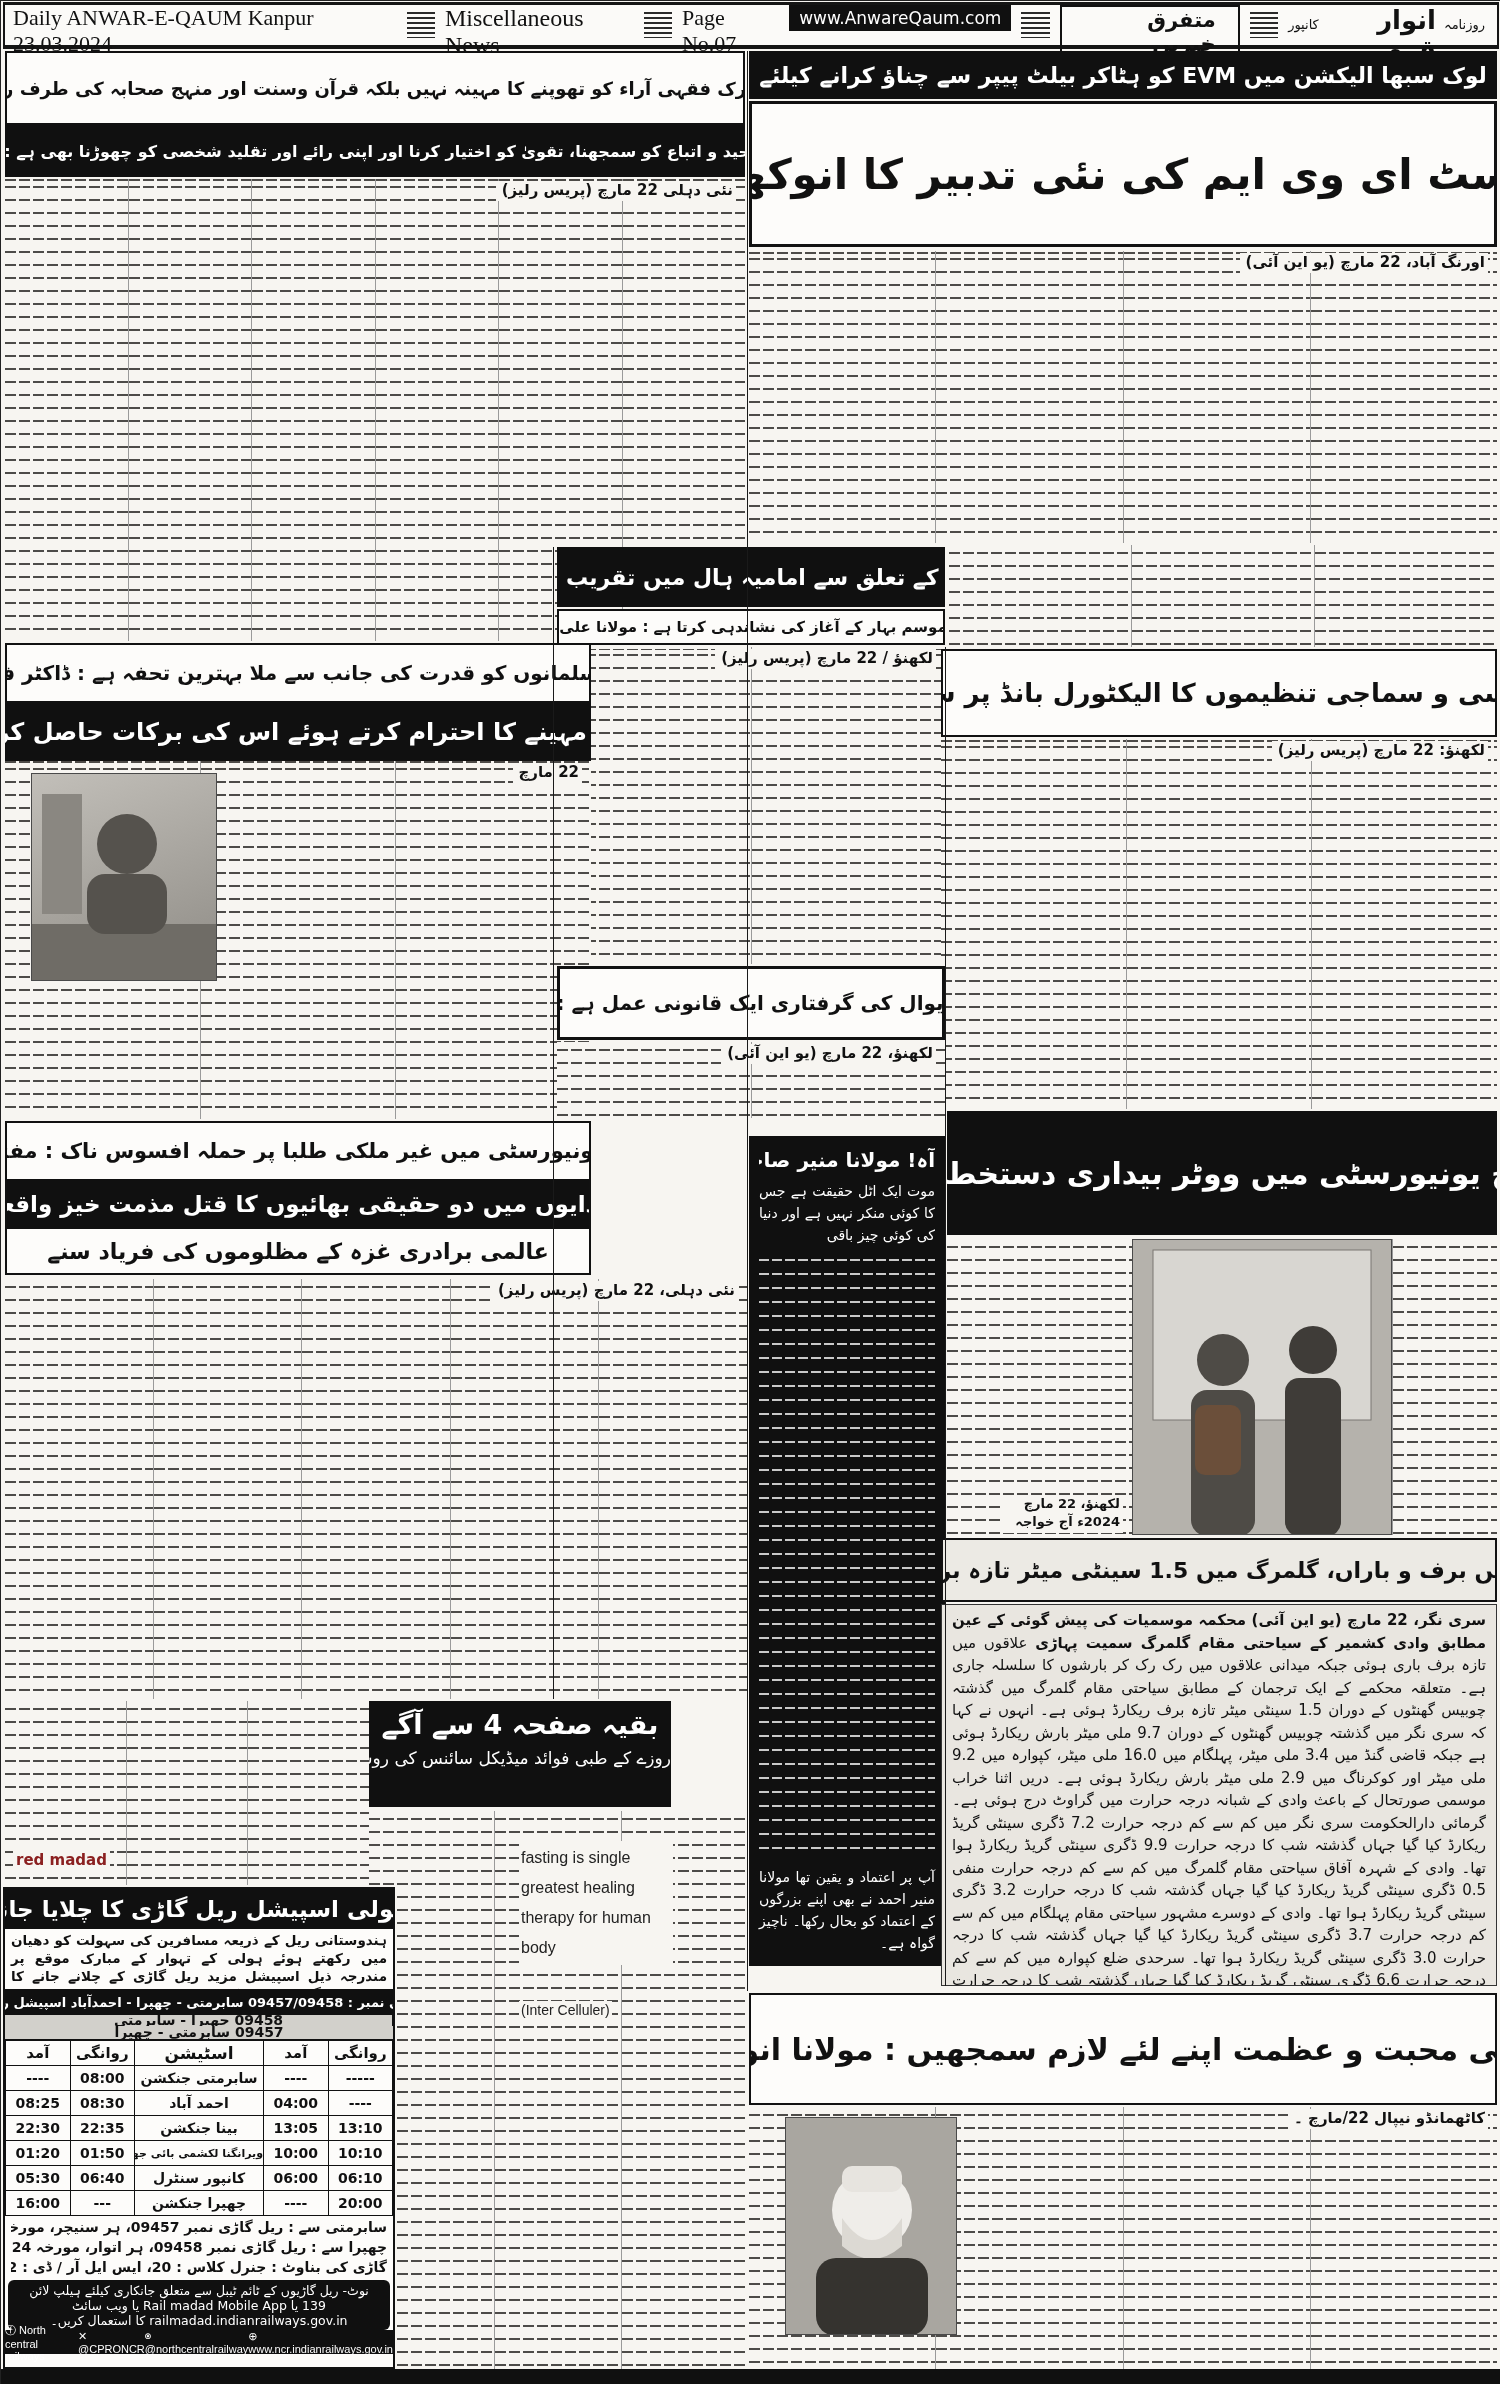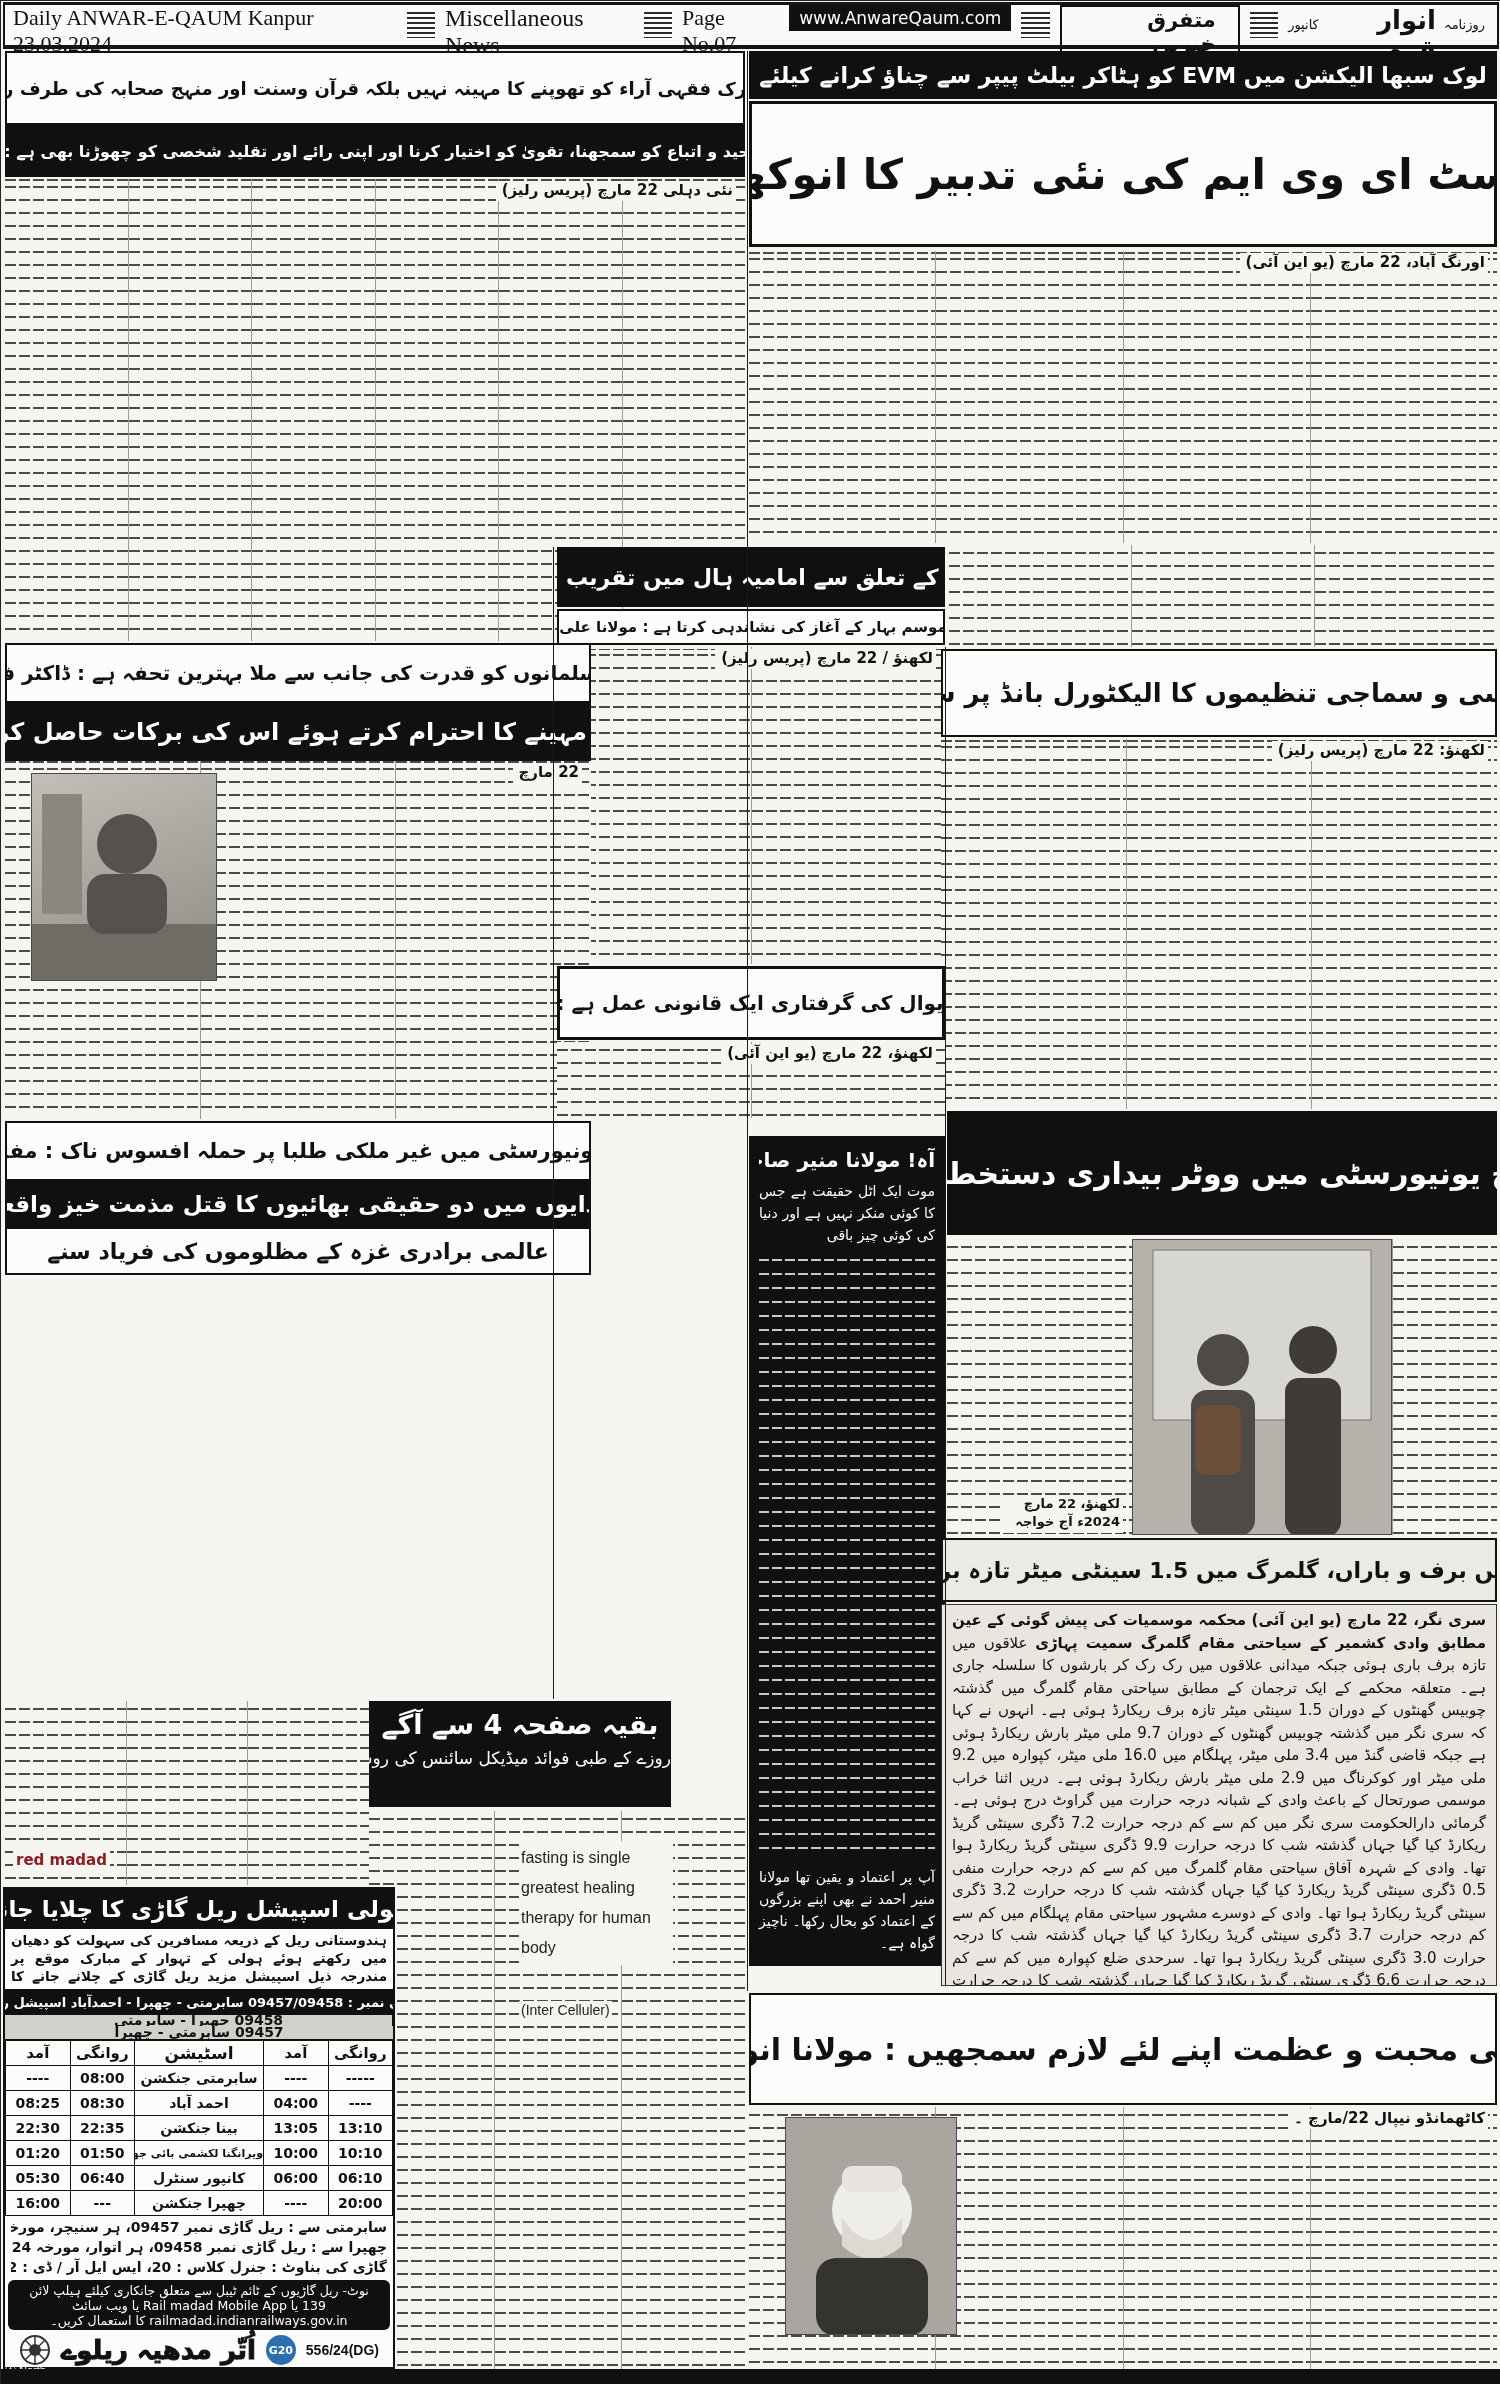--- a/index.html
+++ b/index.html
@@ -165,20 +165,30 @@
     <div class="center rtl nowrap" style="height:56px;font-weight:bold;font-size:21px;background:#fdfcfa;">
       <span>گجرات یونیورسٹی میں غیر ملکی طلبا پر حملہ افسوس ناک : مفتی مکرم</span>
     </div>
     <div class="center rtl nowrap blackbox" style="height:50px;font-weight:bold;font-size:23px;">
       <span>بدایوں میں دو حقیقی بھائیوں کا قتل مذمت خیز واقعہ</span>
     </div>
     <div class="center rtl nowrap" style="height:44px;font-weight:bold;font-size:22px;background:#fdfcfa;letter-spacing:2px;">
       <span>عالمی برادری غزہ کے مظلوموں کی فریاد سنے</span>
     </div>
   </div>
+  <div class="abs" style="left:4px;top:1278px;width:742px;height:420px;">
+    <div class="cols">
+        <div class="col"></div>
+        <div class="col"></div>
+        <div class="col"></div>
+        <div class="col"></div>
+        <div class="col"></div>
+      </div>
+    <div class="dateline">نئی دہلی، 22 مارچ (پریس رلیز)</div>
+  </div>
   <div class="abs" style="left:4px;top:1700px;width:364px;height:184px;">
     <div class="cols">
         <div class="col"></div>
         <div class="col"></div>
         <div class="col"></div>
       </div>
     <div class="ovl" style="left:8px;top:150px;font-size:15px;font-weight:bold;color:#8b2020;padding:0 3px;">red madad</div>
   </div>
 
   <div class="abs blackbox rtl" style="left:368px;top:1700px;width:302px;height:106px;text-align:center;">
@@ -266,30 +276,20 @@
         <td>16:00</td>
       </tr>
     </tbody>
       </table>
     <div class="rtl" style="height:62px;font-weight:bold;font-size:14px;line-height:20px;padding:1px 6px;overflow:hidden;">
       <div class="nowrap">سابرمتی سے : ریل گاڑی نمبر 09457، ہر سنیچر، مورخہ 23.03.2024</div>
       <div class="nowrap">چھپرا سے : ریل گاڑی نمبر 09458، ہر اتوار، مورخہ 24.03.2024</div>
       <div class="nowrap">گاڑی کی بناوٹ : جنرل کلاس : 20، ایس ایل آر / ڈی : 02</div>
     </div>
     <div class="blackbox rtl" style="height:44px;font-size:12.5px;line-height:15px;padding:3px 8px;border-radius:6px;margin:0 3px;overflow:hidden;text-align:center;">نوٹ- ریل گاڑیوں کے ٹائم ٹیبل سے متعلق جانکاری کیلئے ہیلپ لائن 139 یا Rail madad Mobile App یا ویب سائٹ railmadad.indianrailways.gov.in کا استعمال کریں۔</div>
-    <div style="height:40px;display:flex;align-items:center;justify-content:center;gap:10px;">
-      <svg width="32" height="32" viewBox="0 0 32 32">
-        <circle cx="16" cy="16" r="14" fill="none" stroke="#333" stroke-width="2"></circle>
-        <circle cx="16" cy="16" r="6" fill="#333"></circle>
-        <path d="M16 2v28M2 16h28M6 6l20 20M26 6L6 26" stroke="#333" stroke-width="1.5"></path>
-      </svg>
-      <span class="rtl" style="font-weight:bold;font-size:26px;-webkit-text-stroke:1px #111;">اُتّر مدھیہ ریلوے</span>
-      <span style="display:inline-flex;width:30px;height:30px;border-radius:50%;background:#2a6fb0;color:#fff;font-size:11px;font-weight:bold;align-items:center;justify-content:center;">G20</span>
-      <span style="font-weight:bold;font-size:14px;font-family:'Liberation Sans',sans-serif;">556/24(DG)</span>
-    </div>
     <div class="blackbox" style="height:24px;display:flex;align-items:center;justify-content:space-around;font-size:11px;font-family:'Liberation Sans',sans-serif;">
       <span><span>ⓕ </span><span>North central railways</span></span>
       <span><span>✕ </span><span>@CPRONCR</span></span>
       <span><span>◉ </span><span>@northcentralrailway</span></span>
       <span><span>⊕ </span><span>www.ncr.indianrailways.gov.in</span></span>
     </div>
   </div>
 
   <div class="abs blackbox rtl" style="left:748px;top:1135px;width:196px;height:830px;padding:12px 10px;display:flex;flex-direction:column;gap:8px;">
     <div style="font-weight:bold;font-size:20px;text-align:center;" class="nowrap">آہ! مولانا منیر صاحب</div>

